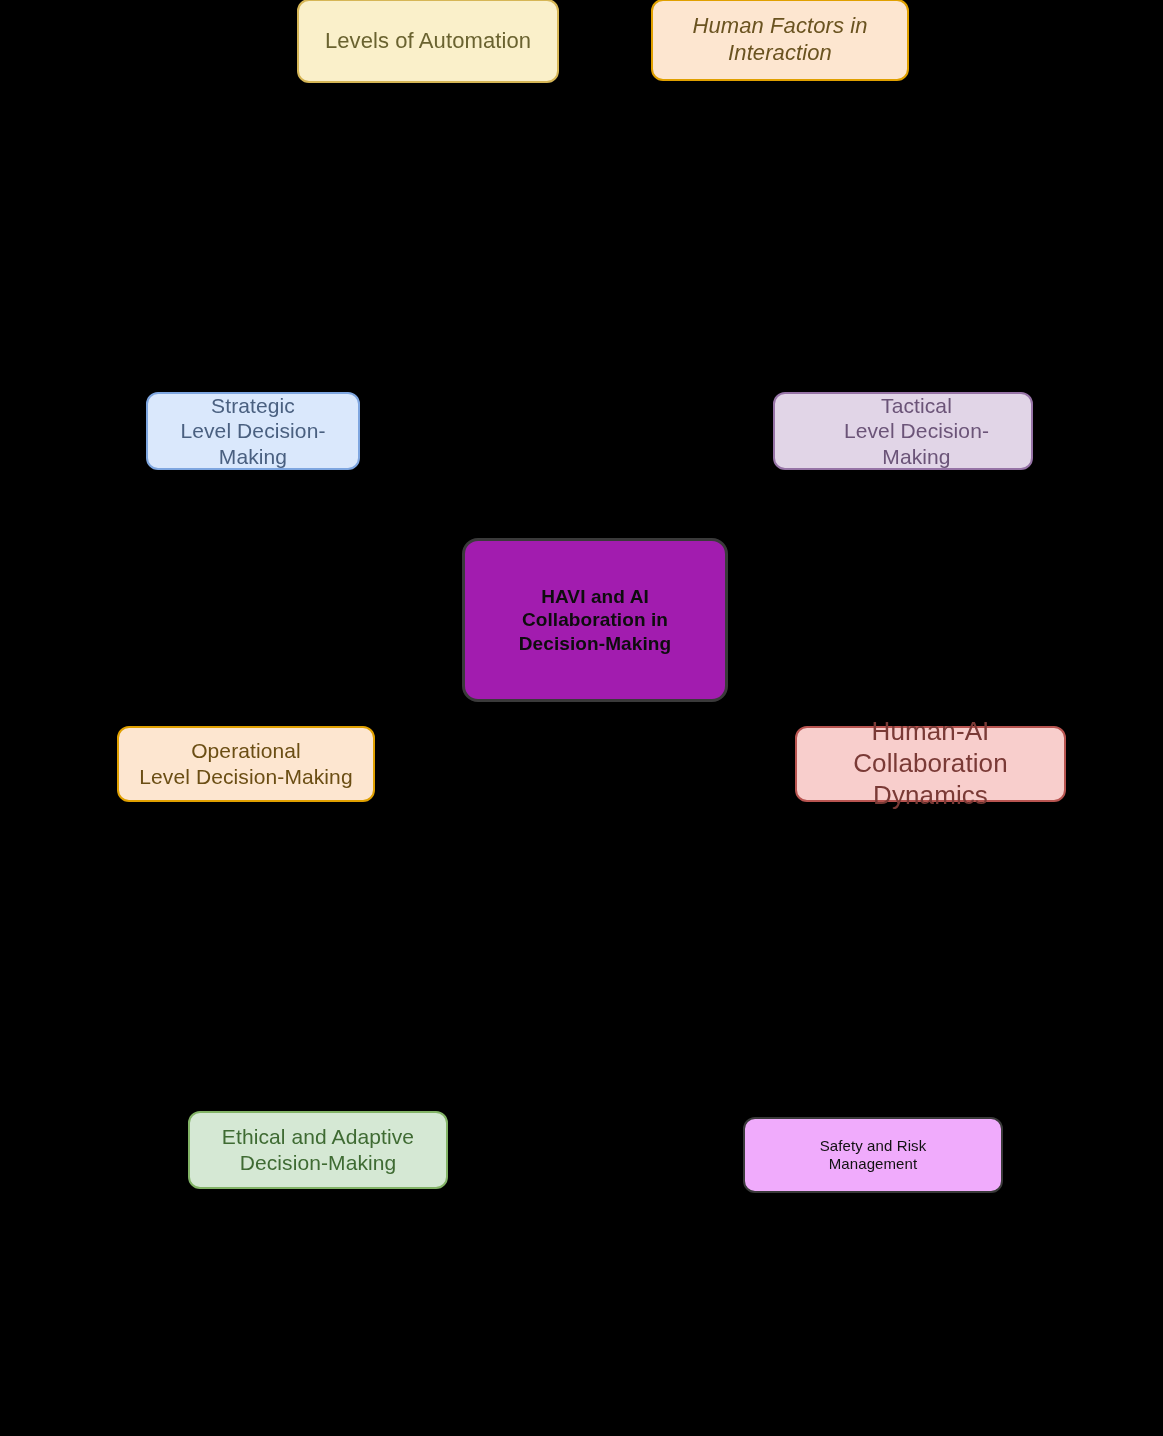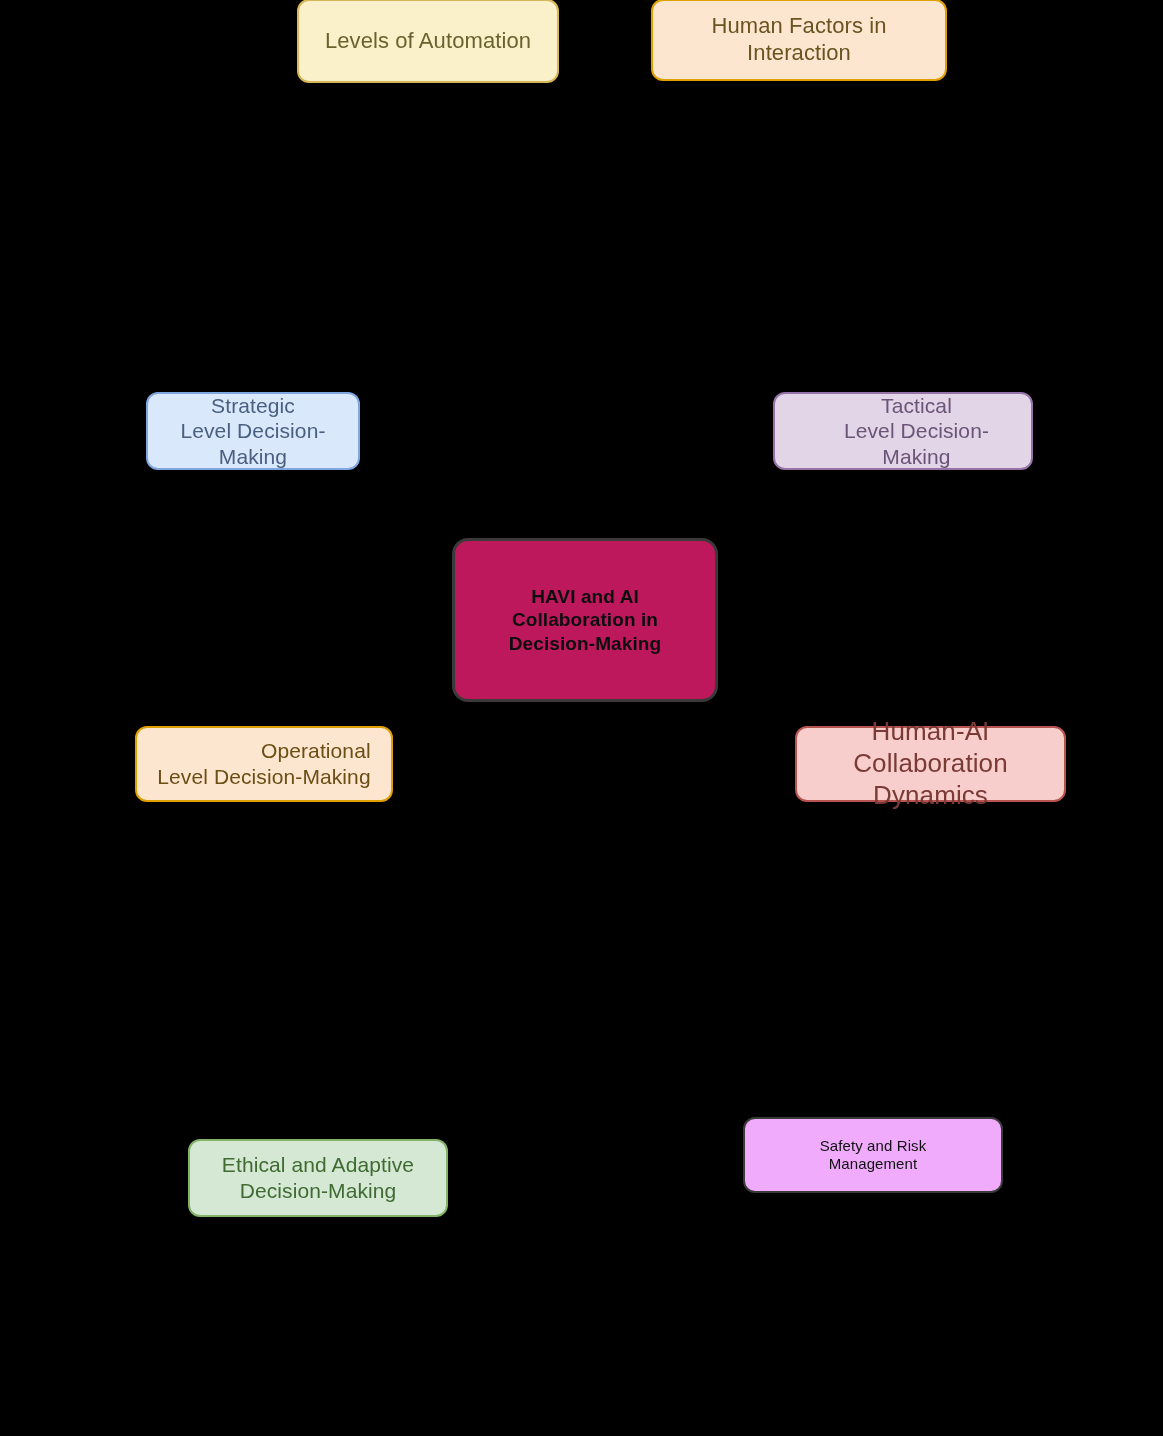--- a/index.html
+++ b/index.html
@@ -53,32 +53,32 @@
       <path d="M 585 620 C 585 330.5, 398 330.5, 398 41" fill="none" stroke="#000000" stroke-width="2"></path>
       <path d="M 585 620 C 585 330, 780 330, 780 40" fill="none" stroke="#000000" stroke-width="2"></path>
       <path d="M 585 620 C 585 525.5, 275 525.5, 275 431" fill="none" stroke="#000000" stroke-width="2"></path>
       <path d="M 585 620 C 585 525.5, 903 525.5, 903 431" fill="none" stroke="#000000" stroke-width="2"></path>
       <path d="M 585 620 C 585 692, 246 692, 246 764" fill="none" stroke="#000000" stroke-width="2"></path>
       <path d="M 585 620 C 585 692, 930.5 692, 930.5 764" fill="none" stroke="#000000" stroke-width="2"></path>
       <path d="M 585 620 C 585 883, 318 883, 318 1146" fill="none" stroke="#000000" stroke-width="2"></path>
       <path d="M 585 620 C 585 887.5, 873 887.5, 873 1155" fill="none" stroke="#000000" stroke-width="2"></path>
     </svg>
   <div id="node-layer">
-      <div class="node node-central" style="left: 452px; top: 538px; width: 266px; height: 164px; background: #be185d; border-color: rgb(58, 58, 58); border-width: 3px; color: rgb(13, 13, 13); font-size: 19px; font-weight: bold;">HAVI and AI
+      <div class="node node-central" style="left: 462px; top: 538px; width: 266px; height: 164px; background: #a21caf; border-color: rgb(58, 58, 58); border-width: 3px; color: rgb(13, 13, 13); font-size: 19px; font-weight: bold;">HAVI and AI
 Collaboration in
 Decision-Making</div>
       <div class="node" style="left: 267px; top: -1px; width: 262px; height: 84px; background: rgb(250, 240, 202); border-color: rgb(214, 182, 86); border-width: 2px; color: rgb(106, 99, 48); font-size: 22px; margin-left: 30px;">Levels of Automation</div>
-      <div class="node" style="left: 651px; top: -1px; width: 296px; height: 82px; background: rgb(253, 230, 208); border-color: rgb(224, 160, 0); border-width: 2px; color: rgb(106, 83, 32); font-size: 22px;">Human Factors in
+      <div class="node" style="left: 651px; top: -1px; width: 258px; height: 82px; background: rgb(253, 230, 208); border-color: rgb(224, 160, 0); border-width: 2px; color: rgb(106, 83, 32); font-size: 22px; font-style: italic;">Human Factors in
 Interaction</div>
       <div class="node" style="left: 146px; top: 392px; width: 214px; height: 78px; background: rgb(218, 232, 252); border-color: rgb(126, 166, 224); border-width: 2px; color: rgb(74, 96, 128); font-size: 21px;">Strategic
 Level Decision-Making</div>
       <div class="node" style="left: 773px; top: 392px; width: 260px; height: 78px; background: rgb(225, 213, 231); border-color: rgb(150, 115, 166); border-width: 2px; color: rgb(107, 84, 120); font-size: 21px; padding-left: 35px;">Tactical
 Level Decision-Making</div>
-      <div class="node" style="left: 135px; top: 726px; width: 258px; height: 76px; background: rgb(253, 230, 208); border-color: rgb(224, 160, 0); border-width: 2px; color: rgb(107, 78, 20); font-size: 21px; text-align: right;">Operational
+      <div class="node" style="left: 117px; top: 726px; width: 258px; height: 76px; background: rgb(253, 230, 208); border-color: rgb(224, 160, 0); border-width: 2px; color: rgb(107, 78, 20); font-size: 21px;">Operational
 Level Decision-Making</div>
       <div class="node" style="left: 795px; top: 726px; width: 271px; height: 76px; background: rgb(248, 206, 204); border-color: rgb(184, 84, 80); border-width: 2px; color: rgb(122, 58, 54); font-size: 26px;">Human-AI Collaboration
 Dynamics</div>
-      <div class="node" style="left: 188px; top: 1139px; width: 260px; height: 78px; background: rgb(213, 232, 212); border-color: rgb(130, 179, 102); border-width: 2px; color: rgb(63, 107, 51); font-size: 21px;">Ethical and Adaptive
+      <div class="node" style="left: 188px; top: 1111px; width: 260px; height: 78px; background: rgb(213, 232, 212); border-color: rgb(130, 179, 102); border-width: 2px; color: rgb(63, 107, 51); font-size: 21px;">Ethical and Adaptive
 Decision-Making</div>
       <div class="node" style="left: 743px; top: 1117px; width: 260px; height: 76px; background: #f0abfc; border-color: rgb(58, 58, 58); border-width: 2px; color: rgb(17, 17, 17); font-size: 15px;">Safety and Risk
 Management</div>
     </div>
 </div>
 
 </body></html>

